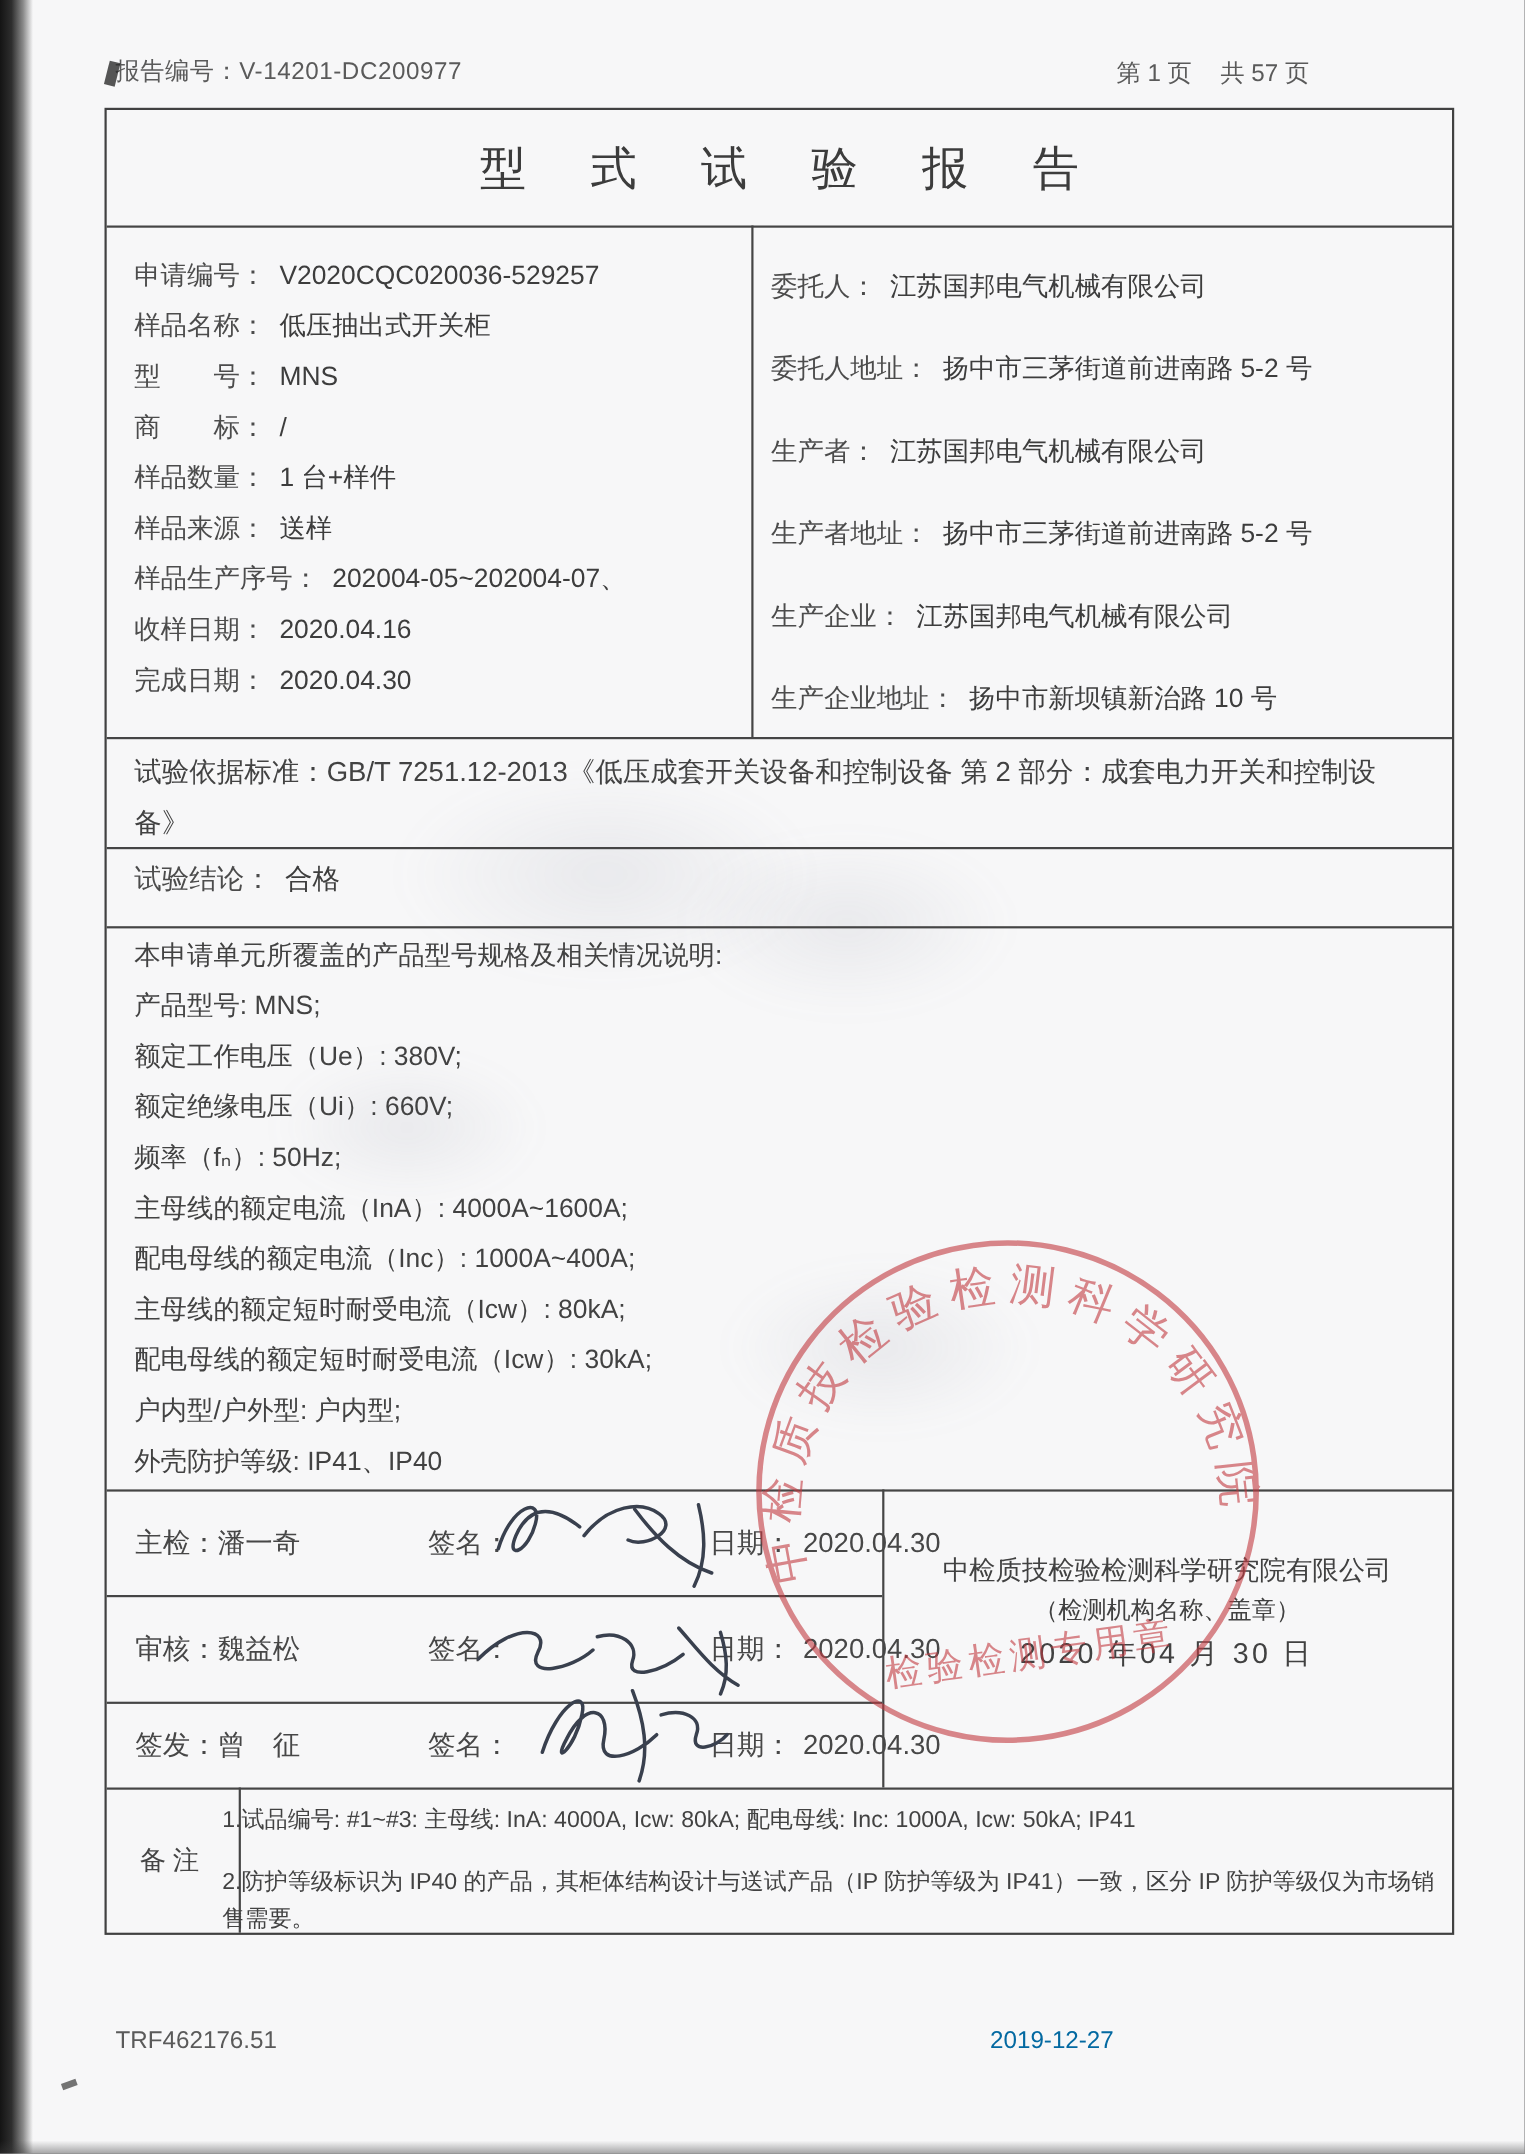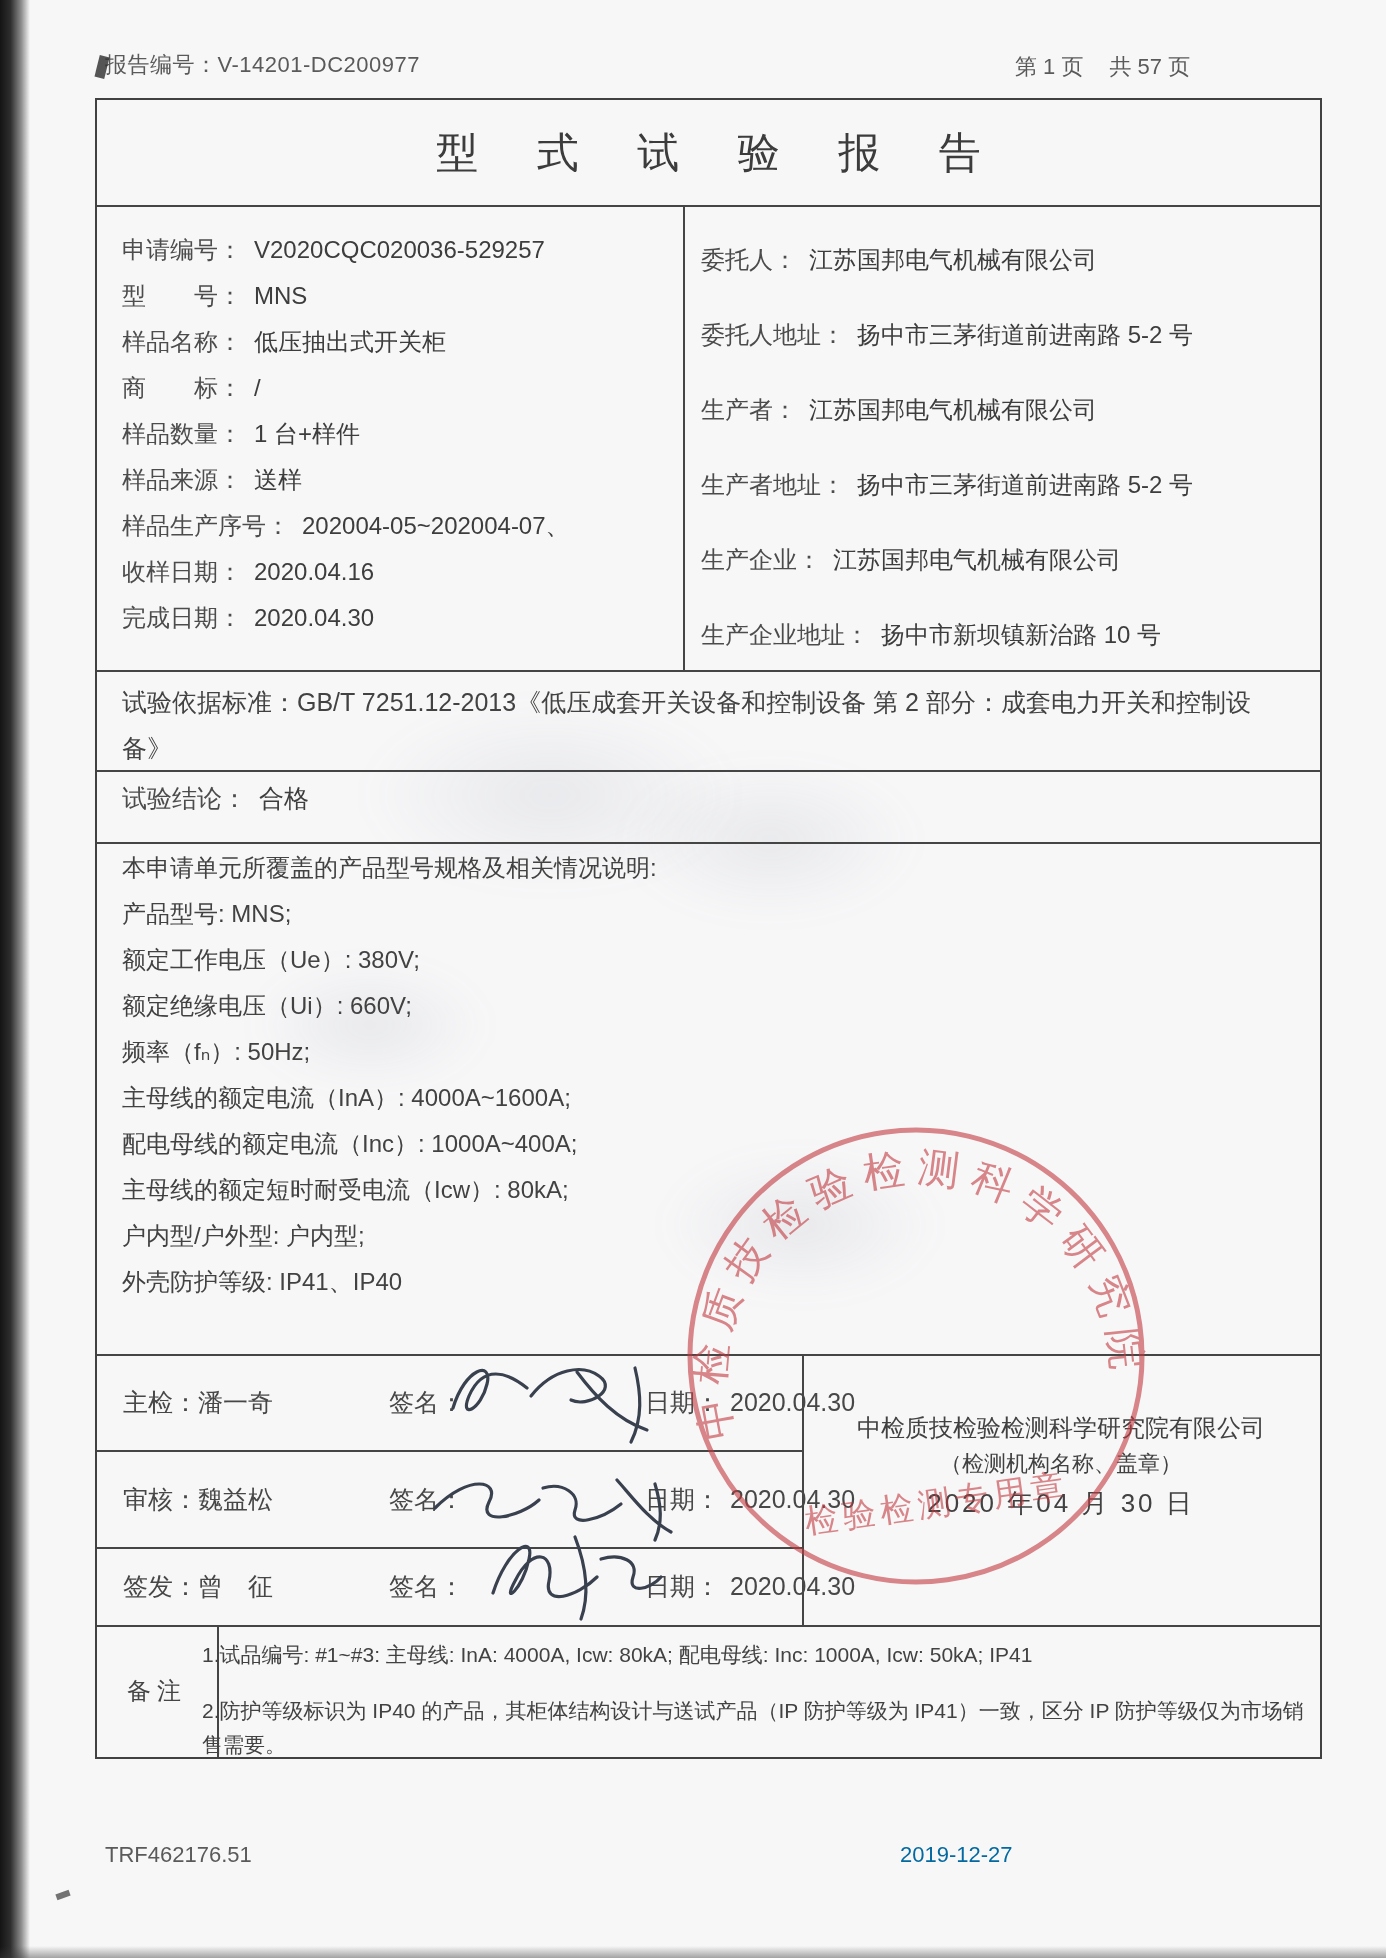--- a/index.html
+++ b/index.html
@@ -103,26 +103,26 @@
     <div class="vl" style="left:120px;top:1525px;height:132px"></div>
 
     <div class="title">型 式 试 验 报 告</div>
 
     <div class="info-left">
       <div class="line">
           <span class="lab">申请编号：</span>
           <span class="val">V2020CQC020036-529257</span>
         </div>
       <div class="line">
+          <span class="lab">样品名称：</span>
+          <span class="val">低压抽出式开关柜</span>
+        </div>
+      <div class="line">
           <span class="lab">型　　号：</span>
           <span class="val">MNS</span>
-        </div>
-      <div class="line">
-          <span class="lab">样品名称：</span>
-          <span class="val">低压抽出式开关柜</span>
         </div>
       <div class="line">
           <span class="lab">商　　标：</span>
           <span class="val">/</span>
         </div>
       <div class="line">
           <span class="lab">样品数量：</span>
           <span class="val">1 台+样件</span>
         </div>
       <div class="line">
@@ -179,20 +179,21 @@
 
     <div class="coverage">
       <div class="cl">本申请单元所覆盖的产品型号规格及相关情况说明:</div>
       <div class="cl">产品型号: MNS;</div>
       <div class="cl">额定工作电压（Ue）: 380V;</div>
       <div class="cl">额定绝缘电压（Ui）: 660V;</div>
       <div class="cl">频率（fₙ）: 50Hz;</div>
       <div class="cl">主母线的额定电流（InA）: 4000A~1600A;</div>
       <div class="cl">配电母线的额定电流（Inc）: 1000A~400A;</div>
       <div class="cl">主母线的额定短时耐受电流（Icw）: 80kA;</div>
+      <div class="cl">配电母线的额定短时耐受电流（Icw）: 30kA;</div>
       <div class="cl">户内型/户外型: 户内型;</div>
       <div class="cl">外壳防护等级: IP41、IP40</div>
     </div>
 
     <div class="sig-row" style="top:1254px;height:96px">
       <span class="role"><span>主检：</span><span>潘一奇</span></span>
       <span class="slab">签名：</span>
       <svg class="sig-svg" style="left:338px;top:-16px" width="250" height="115" viewBox="0 0 250 115">
         <path d="M18,70 C30,30 58,22 52,46 C46,72 24,82 34,58 C48,26 72,34 92,50"></path>
         <path d="M96,58 C118,30 148,26 164,38 C184,52 152,70 136,62"></path>

